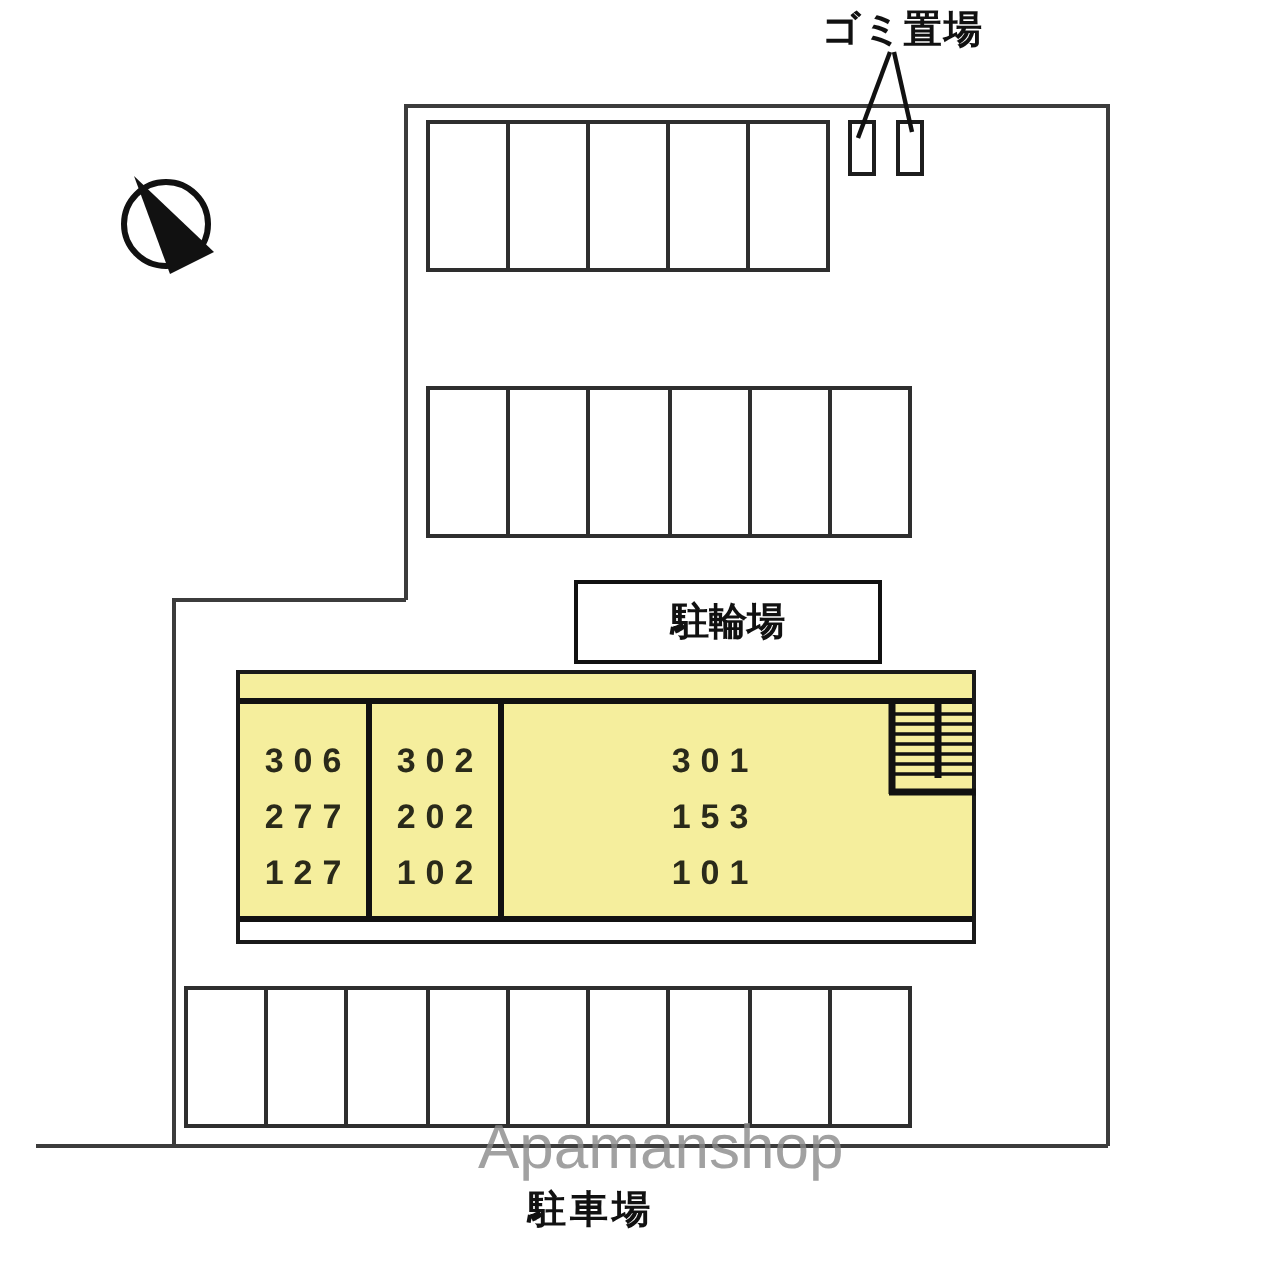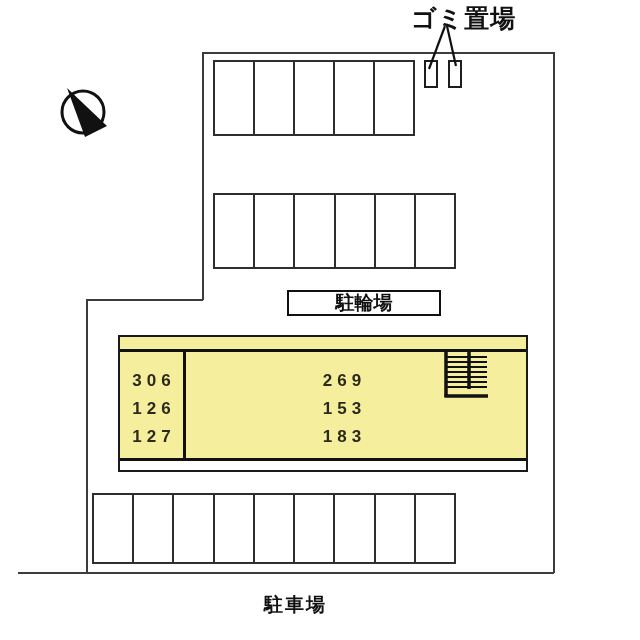--- a/index.html
+++ b/index.html
@@ -12,21 +12,21 @@
   
   .prow{display:flex;border:2px solid #2e2e2e;background:#ffffff;}
   .stall{flex:1 1 0;border-right:2px solid #2e2e2e;}
   .stall:last-child{border-right:none;}
 
   
   .bin{border:2px solid #1d1d1d;background:#ffffff;}
 
   
   .building{
-    left:118px;top:335px;width:410px;height:137px;
+    left:118px;top:335px;width:370px;height:137px;
     border:2px solid #1a1a1a;background:#f5ee9d;
   }
   .units-row{
     position:absolute;left:0;right:0;top:12px;height:112px;
     border-top:3px solid #111;border-bottom:3px solid #111;
     display:flex;box-sizing:border-box;
   }
   .unit{
     flex:0 0 66px;border-right:3px solid #111;box-sizing:border-box;
     display:flex;flex-direction:column;align-items:center;
@@ -38,26 +38,26 @@
     letter-spacing:5px;text-indent:5px;white-space:nowrap;
   }
   .white-strip{
     position:absolute;left:0;right:0;bottom:0;height:9px;
     background:#ffffff;border-top:3px solid #111;box-sizing:content-box;
   }
 
   
   .jp-label{color:#111;font-weight:bold;white-space:nowrap;}
   .bike-box{
-    left:287px;top:290px;width:154px;height:26px;
+    left:287px;top:290px;width:154px;height:42px;
     border:2.5px solid #111;background:#ffffff;
     display:flex;align-items:center;justify-content:center;
     font-size:19px;
   }
-  .garbage-label{left:411px;top:2px;font-size:25px;letter-spacing:1px;}
+  .garbage-label{left:411px;top:2px;font-size:19px;letter-spacing:1px;}
   .parking-label{left:264px;top:592px;font-size:19px;letter-spacing:2px;font-family:Liberation Serif, serif;}
   .watermark{
     left:239px;top:556px;font-size:31px;color:#8a8a8a;opacity:.8;
     letter-spacing:0px;font-weight:normal;
   }
 
   svg.overlay{position:absolute;left:0;top:0;pointer-events:none;}
 </style>
 </head>
 <body>
@@ -93,27 +93,32 @@
     <div class="stall"></div>
   </div>
 
   <div class="abs bin" style="left:424px;top:60px;width:14px;height:28px;"></div>
   <div class="abs bin" style="left:448px;top:60px;width:14px;height:28px;"></div>
 
   <div class="abs building">
     <div class="units-row">
       <div class="unit">
         <span class="room">306</span>
-        <span class="room">126</span>
+        <span class="room">277</span>
         <span class="room">127</span>
       </div>
+      <div class="unit">
+        <span class="room">302</span>
+        <span class="room">202</span>
+        <span class="room">102</span>
+      </div>
       <div class="unit last">
-        <span class="room">269</span>
+        <span class="room">301</span>
         <span class="room">153</span>
-        <span class="room">183</span>
+        <span class="room">101</span>
       </div>
     </div>
     <div class="white-strip"></div>
   </div>
 
   <div class="abs bike-box jp-label">
     <span>駐輪場</span>
   </div>
 
   <div class="abs jp-label garbage-label">ゴミ置場</div>
@@ -141,16 +146,17 @@
           <path d="M447 362 H487"></path>
           <path d="M447 367 H487"></path>
         <path d="M447 372 H487"></path>
           <path d="M447 377 H487"></path>
           <path d="M447 382 H487"></path>
         <path d="M447 387 H487"></path>
       </g>
     </g>
   </svg>
 
+  <div class="abs watermark">Apamanshop</div>
 
   <div class="abs jp-label parking-label">駐車場</div>
 
 </div>
 
 </body></html>

